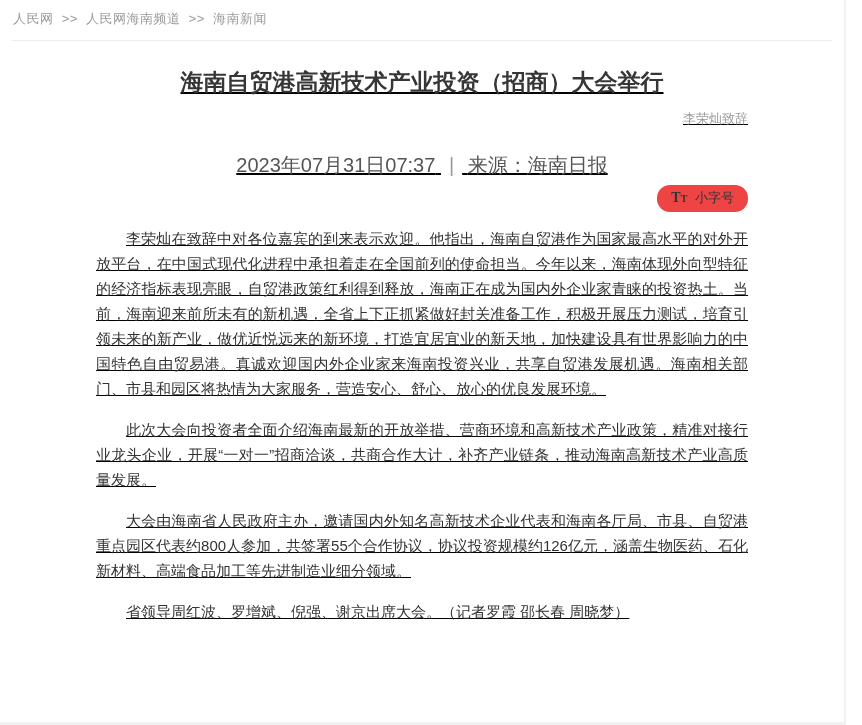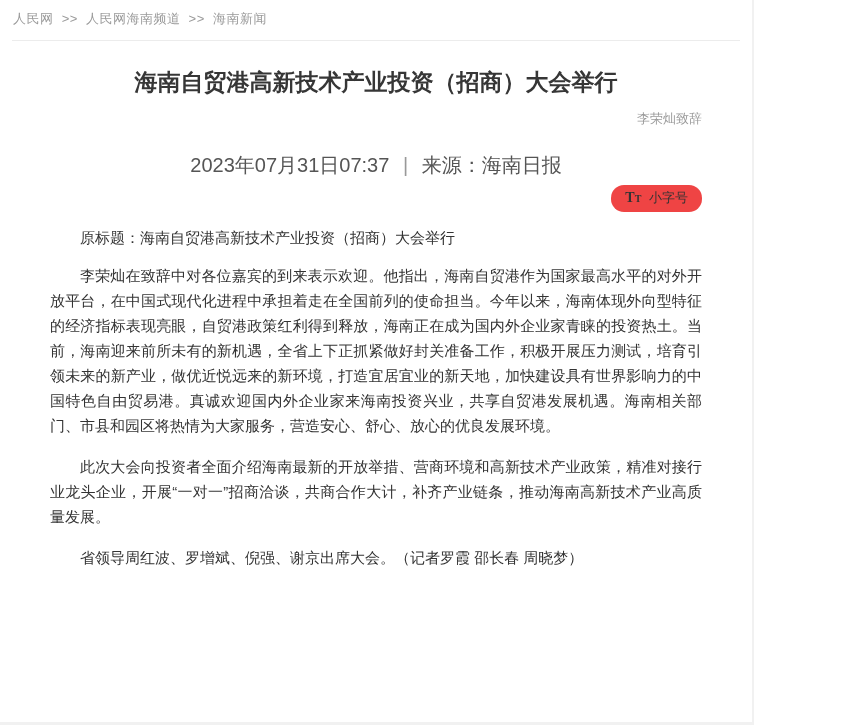--- a/index.html
+++ b/index.html
@@ -5,35 +5,35 @@
   * { margin: 0; padding: 0; box-sizing: border-box; }
   html, body { width: 862px; }
   body {
     font-family: "Liberation Sans", "DejaVu Sans", sans-serif;
     background: #ffffff;
     position: relative;
     width: 862px;
     height: 725px;
     overflow: hidden;
   }
-  .page { width: 754px; height: 725px; background: #fff; position: relative; border-right: 2px solid #f1f1f1; }
+  .page { width: 846px; height: 725px; background: #fff; position: relative; border-right: 2px solid #f1f1f1; }
 
   
   .breadcrumb {
     padding: 10px 14px 12px 13px;
     font-size: 13px;
     color: #9a9a9a;
     letter-spacing: 0.5px;
   }
   .breadcrumb a { color: #9a9a9a; text-decoration: none; cursor: pointer; }
   .breadcrumb .sep { margin: 0 4px; color: #9a9a9a; }
   .top-divider { border-top: 1px solid #ececec; margin: 0 12px; }
 
   
-  .article { width: 652px; margin: 0 auto; }
+  .article { width: 652px; margin: 0 auto; text-decoration: underline; }
 
   .title {
     margin-top: 26px;
     font-size: 23px;
     line-height: 1.35;
     font-weight: bold;
     color: #363636;
     text-align: center;
   }
   .subtitle {
@@ -125,25 +125,25 @@
       <span>来源：</span><a class="src-link">海南日报</a>
     </div>
 
     <div class="toolbar">
       <button class="fontsize-btn">
         <span class="tt"><span class="t-big">T</span><span class="t-small">T</span></span>
         <span>小字号</span>
       </button>
     </div>
 
-    <div class="original-title">原标题：海南自贸港高新技术产业投资（招商）大会举行</div>
 
     <div class="paragraphs">
       <p>李荣灿在致辞中对各位嘉宾的到来表示欢迎。他指出，海南自贸港作为国家最高水平的对外开放平台，在中国式现代化进程中承担着走在全国前列的使命担当。今年以来，海南体现外向型特征的经济指标表现亮眼，自贸港政策红利得到释放，海南正在成为国内外企业家青睐的投资热土。当前，海南迎来前所未有的新机遇，全省上下正抓紧做好封关准备工作，积极开展压力测试，培育引领未来的新产业，做优近悦远来的新环境，打造宜居宜业的新天地，加快建设具有世界影响力的中国特色自由贸易港。真诚欢迎国内外企业家来海南投资兴业，共享自贸港发展机遇。海南相关部门、市县和园区将热情为大家服务，营造安心、舒心、放心的优良发展环境。</p>
       <p>此次大会向投资者全面介绍海南最新的开放举措、营商环境和高新技术产业政策，精准对接行业龙头企业，开展“一对一”招商洽谈，共商合作大计，补齐产业链条，推动海南高新技术产业高质量发展。</p>
+      <p>大会由海南省人民政府主办，邀请国内外知名高新技术企业代表和海南各厅局、市县、自贸港重点园区代表约800人参加，共签署55个合作协议，协议投资规模约126亿元，涵盖生物医药、石化新材料、高端食品加工等先进制造业细分领域。</p>
       <p>省领导周红波、罗增斌、倪强、谢京出席大会。（记者罗霞 邵长春 周晓梦）</p>
     </div>
 
   </div>
 
   <div class="page-bottom-edge"></div>
 
 </div>
 
 </body></html>

